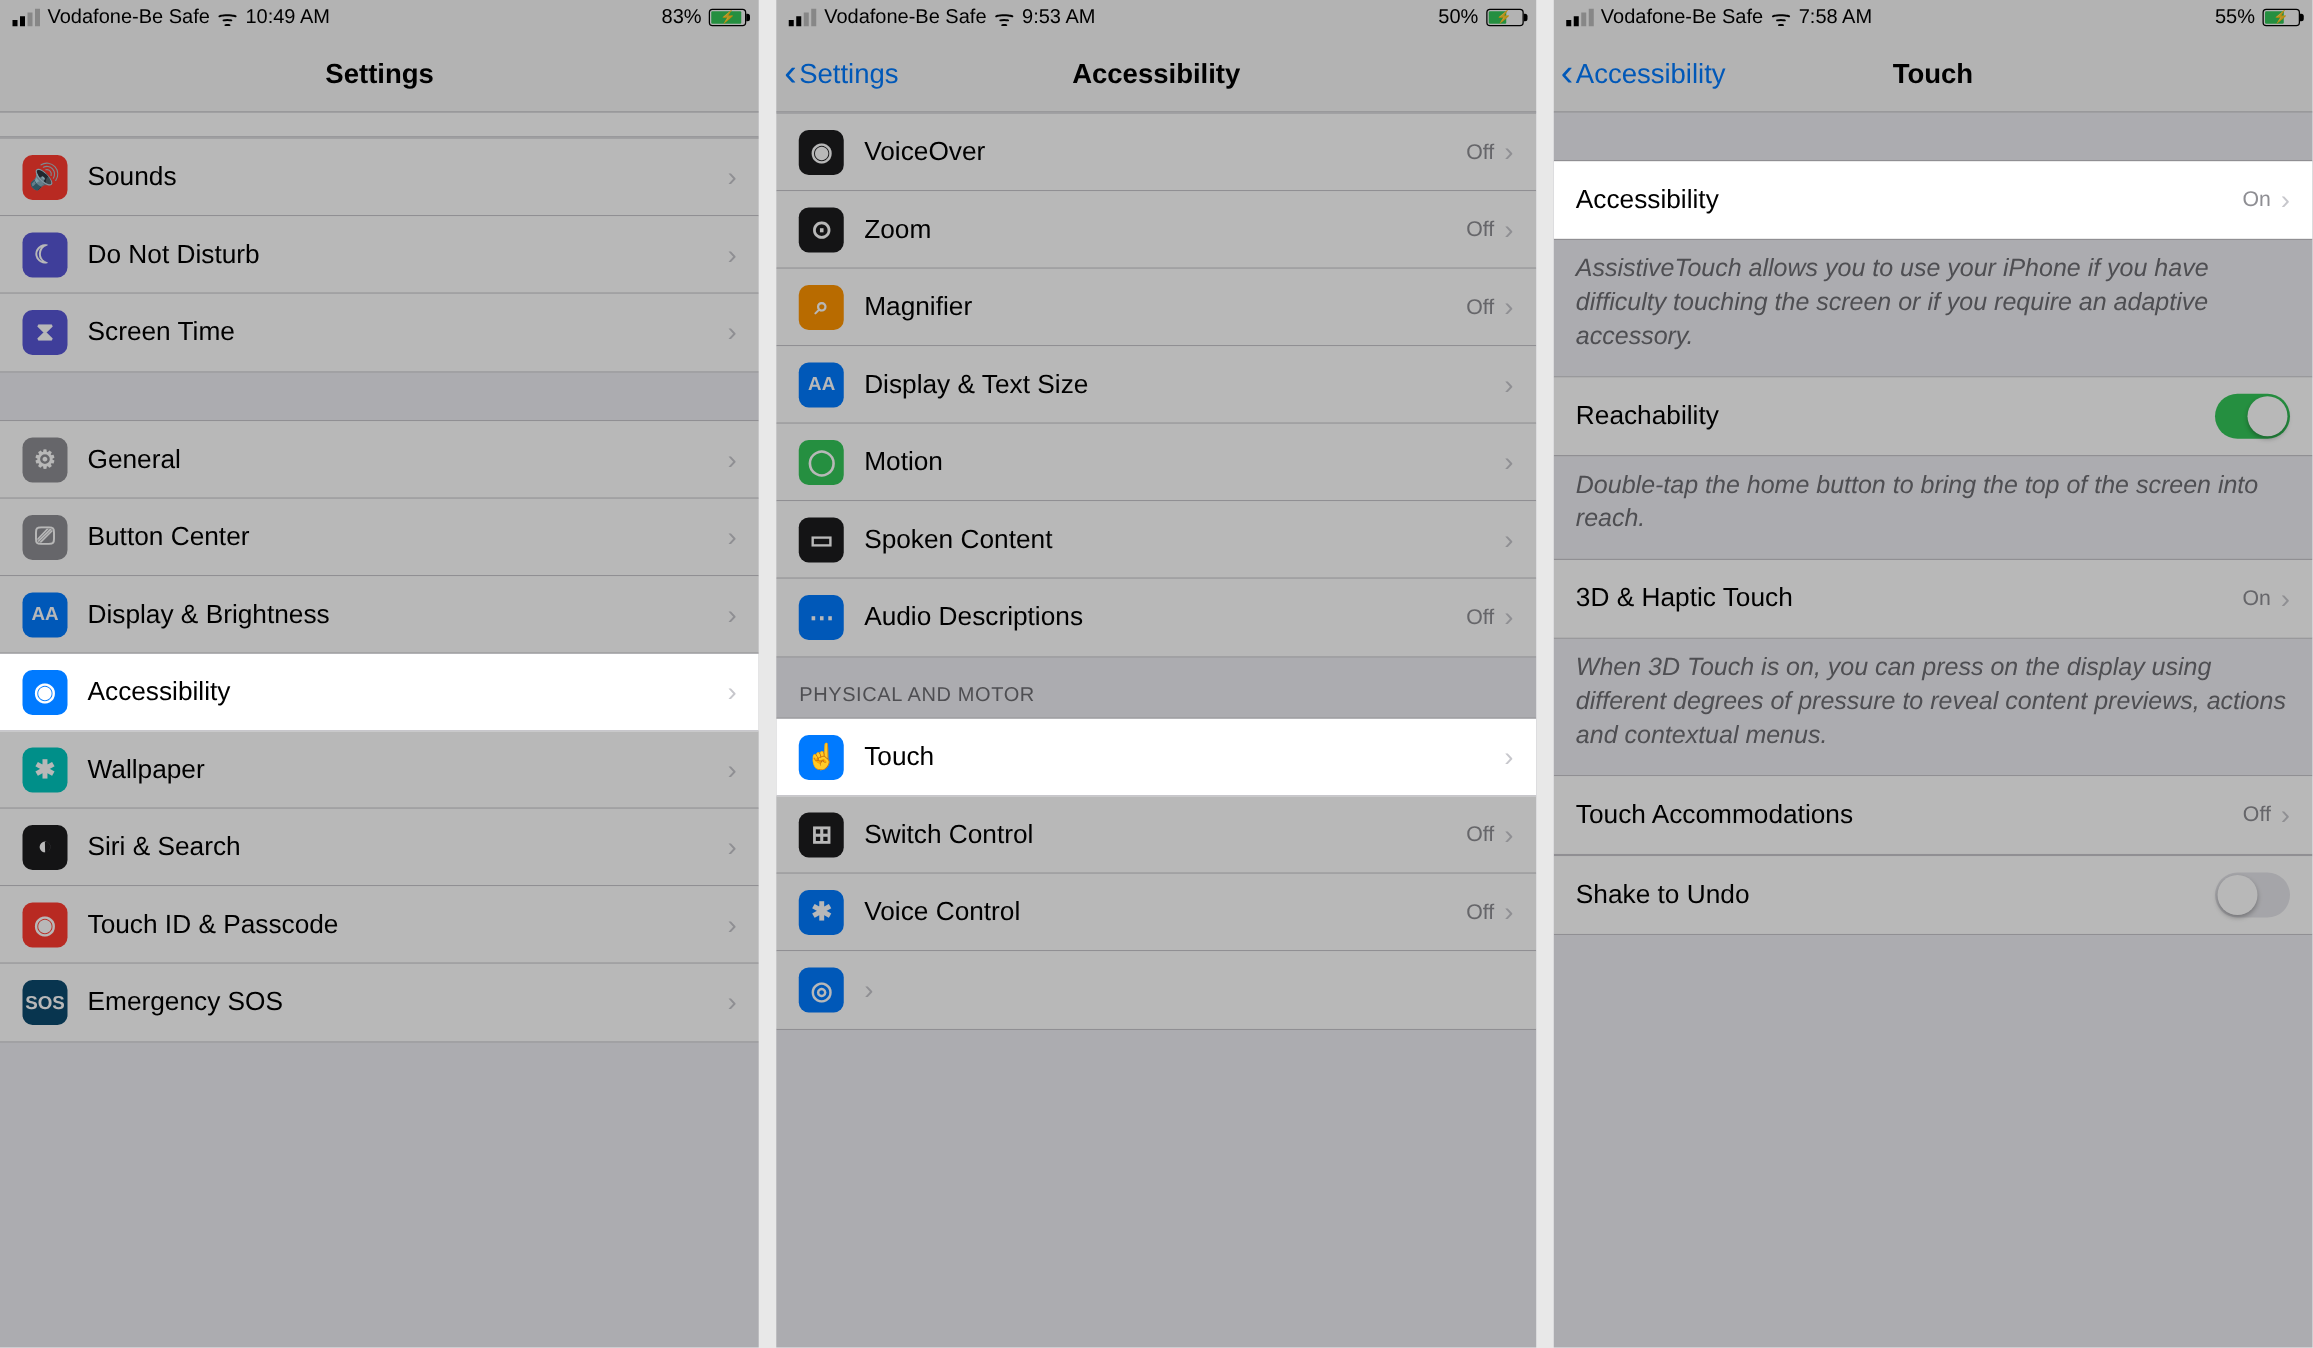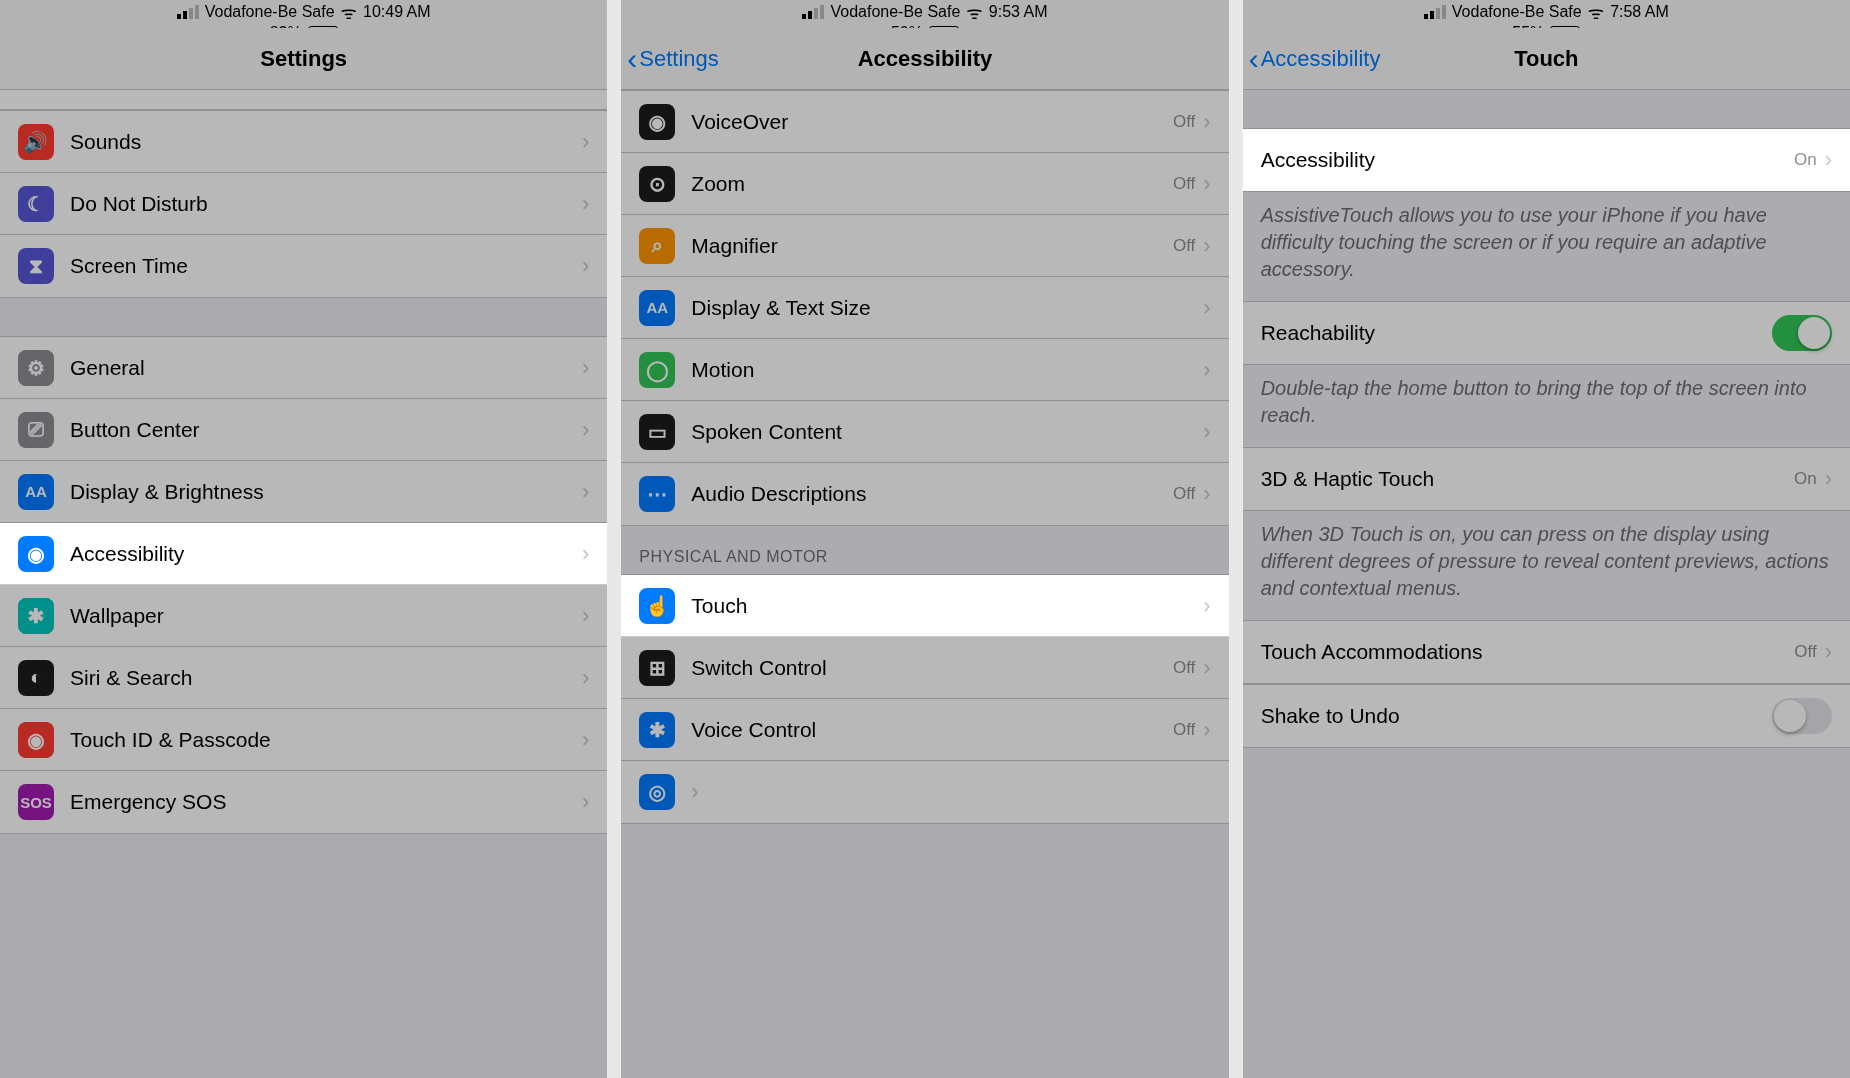--- a/index.html
+++ b/index.html
@@ -1,19 +1,19 @@
 <!DOCTYPE html>
 <html><head>
 <meta charset="utf-8">
 <style>
   * { margin: 0; padding: 0; box-sizing: border-box; font-family: -apple-system, "Helvetica Neue", Arial, sans-serif; }
   body { background: #e8e8e8; width: 1850px; height: 1078px; display: flex; gap: 14px; padding: 0 0 0 0; }
   .phone { flex: 1; background: #efeff4; display: flex; flex-direction: column; position: relative; }
   .dimmed::after { content:""; position:absolute; inset:0; background:rgba(0,0,0,0.28); pointer-events:none; }
-  .status-bar { height: 28px; display:flex; align-items:center; justify-content:space-between; padding:0 10px; font-size:16px; font-weight:500; background:#f8f8f8;flex-direction:column; }
+  .status-bar { height: 28px; display:flex; align-items:center; justify-content:space-between; padding:0 10px; font-size:16px; font-weight:500; background:#f8f8f8; }
   .status-left, .status-right { display:flex; align-items:center; gap:6px; }
   .signal { display:flex; align-items:flex-end; gap:2px; }
   .signal span { width:4px; background:#000; }
   .signal span:nth-child(1){height:5px;} .signal span:nth-child(2){height:8px;}
   .signal span:nth-child(3){height:11px;} .signal span:nth-child(4){height:14px;}
   .signal.s2 span:nth-child(3),.signal.s2 span:nth-child(4){background:#bbb;}
   .wifi{font-size:18px;}
   .battery{ width:30px; height:14px; border:1.5px solid #000; border-radius:3px; position:relative; }
   .battery::after{content:"";position:absolute;right:-4px;top:3px;width:3px;height:6px;background:#000;border-radius:0 2px 2px 0;}
   .battery .fill{ position:absolute; left:1px; top:1px; bottom:1px; background:#34c759; border-radius:1px; }
@@ -121,21 +121,21 @@
           <div class="icon" style="background: rgb(28, 28, 30); font-size: 20px; font-weight: 600;">◐</div>
           <div class="label">Siri &amp; Search</div>
           <div class="chev">›</div>
         </div>
         <div class="row">
           <div class="icon" style="background: rgb(255, 59, 48); font-size: 20px; font-weight: 600;">◉</div>
           <div class="label">Touch ID &amp; Passcode</div>
           <div class="chev">›</div>
         </div>
         <div class="row">
-          <div class="icon" style="background: #a21caf; font-size: 15px; font-weight: 600;">SOS</div>
+          <div class="icon" style="background: #0c4a6e; font-size: 15px; font-weight: 600;">SOS</div>
           <div class="label">Emergency SOS</div>
           <div class="chev">›</div>
         </div>
       </div>
   </div>
 </div>
 
 <div class="phone dimmed">
   <div class="status-bar">
     <div class="status-left">

